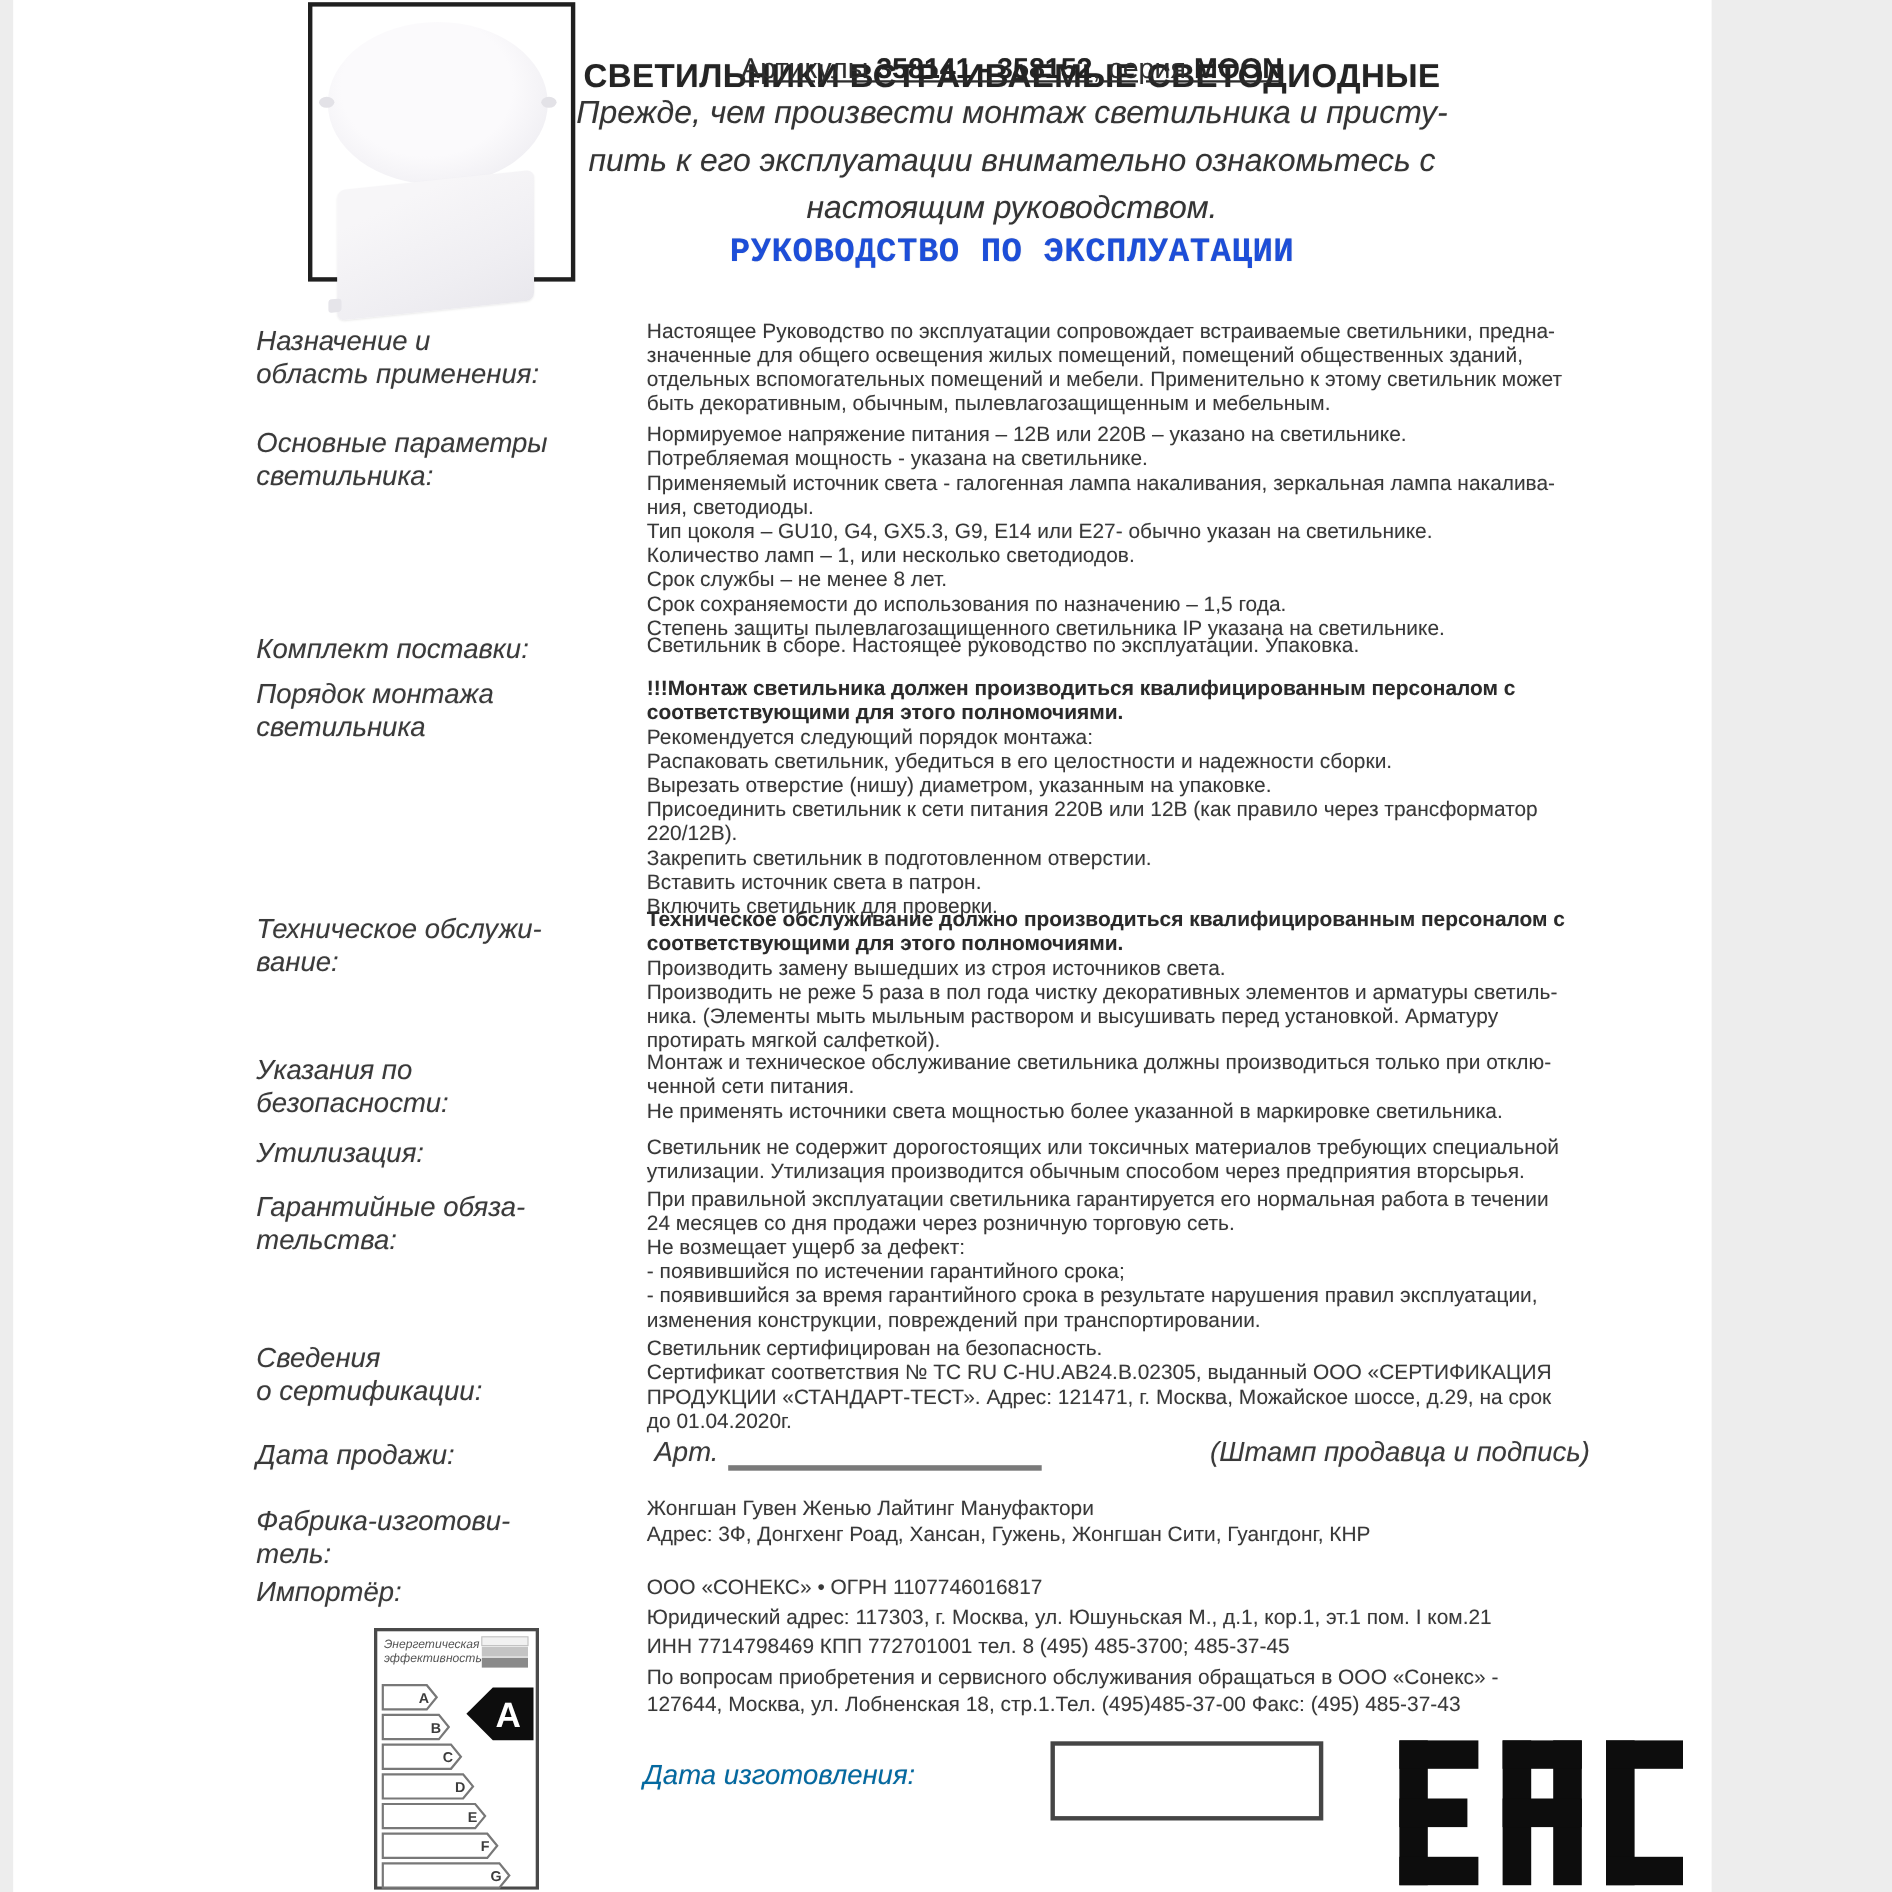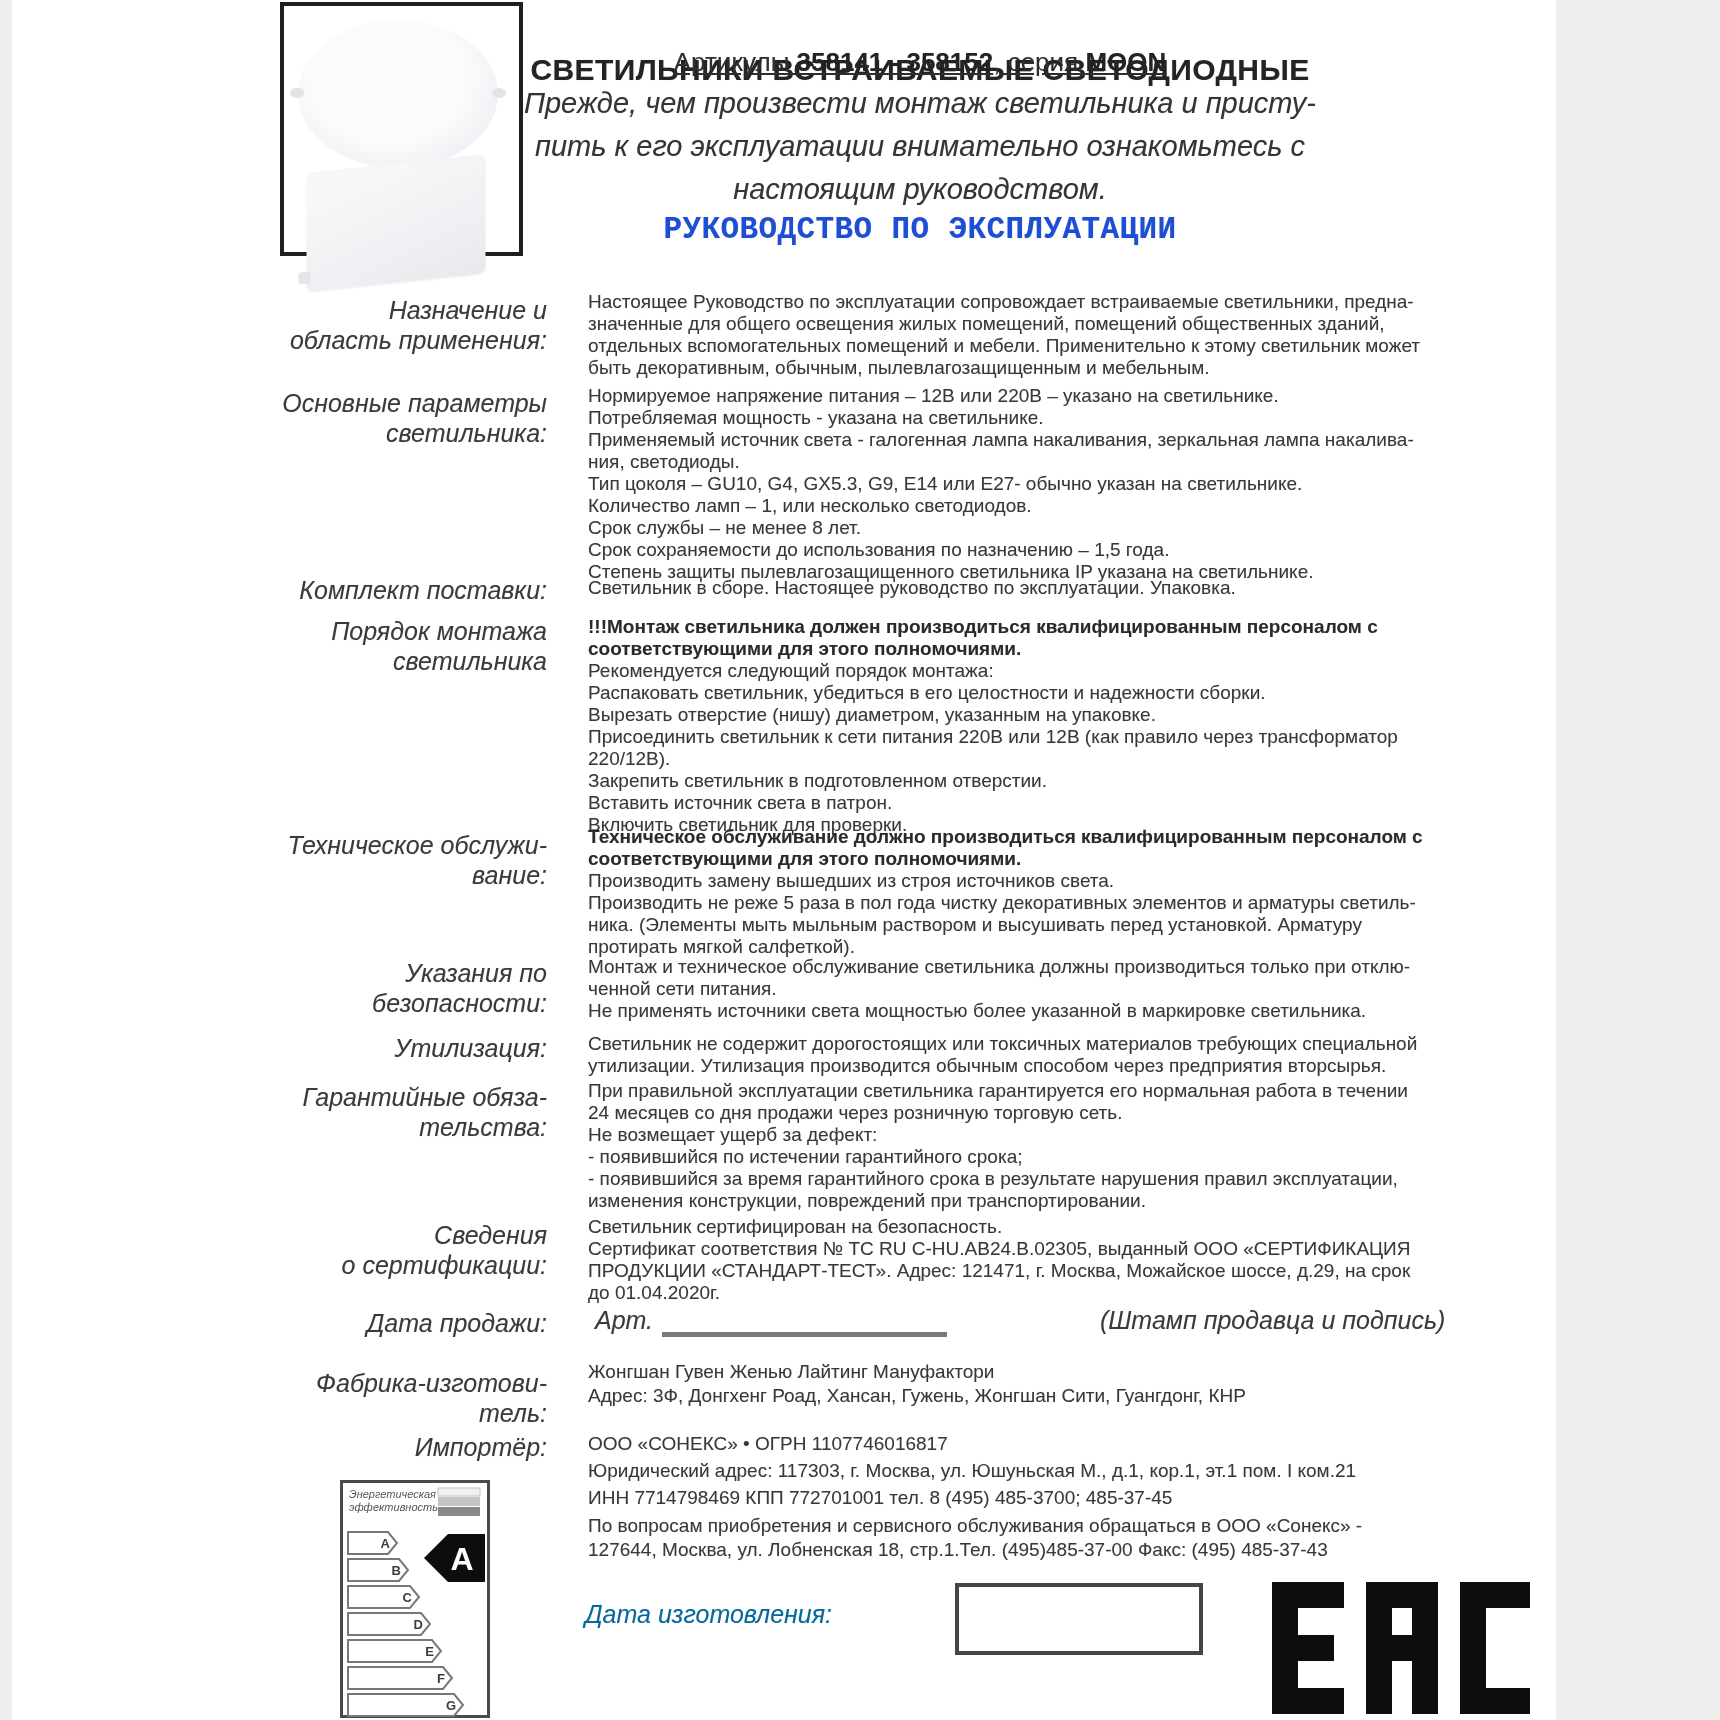--- a/index.html
+++ b/index.html
@@ -35,21 +35,21 @@
   .header{position:absolute;left:255px;top:0;width:1330px;height:250px;text-align:center;}
   .doc-title{position:absolute;left:0;top:8px;width:100%;font-size:30px;font-weight:bold;color:#242424;letter-spacing:0.4px;text-shadow:0 0 1px rgba(0,0,0,.25);margin-top:45px;}
   .doc-subtitle{position:absolute;left:0;top:47px;width:100%;font-size:26px;color:#2e2e2e;text-shadow:0 0 1px rgba(0,0,0,.2);text-decoration:underline;}
   .doc-subtitle b{font-weight:bold;color:#232323;}
   .doc-notice{position:absolute;left:0;top:82px;width:100%;font-size:29px;line-height:43px;font-style:italic;color:#343434;white-space:pre-line;text-shadow:0 0 1px rgba(0,0,0,.22);}
   .manual-title{position:absolute;left:0;top:212px;width:100%;font-size:31px;font-weight:bold;color:#1d4ed8;letter-spacing:0.4px;text-shadow:0 0 1px rgba(0,0,0,.25);font-family:Liberation Mono, monospace;}
 
   
   .row{position:absolute;left:0;width:1720px;}
   .lbl{
-    position:absolute;left:233px;width:314px;text-align:right;
+    position:absolute;left:233px;width:314px;text-align:left;
     font-style:italic;font-size:25px;line-height:30px;color:#3a3a3a;
     white-space:pre-line;text-shadow:0 0 1px rgba(0,0,0,.22);
   }
   .txt{position:absolute;left:588px;width:890px;}
   .txt p{margin:0;font-size:19px;line-height:22px;white-space:pre-line;text-shadow:0 0 1px rgba(0,0,0,.18);}
   .txt p.b{font-weight:bold;color:#2a2a2a;}
   .txt.wide p{line-height:27px;}
   .txt.mid p{line-height:24px;}
 
   

